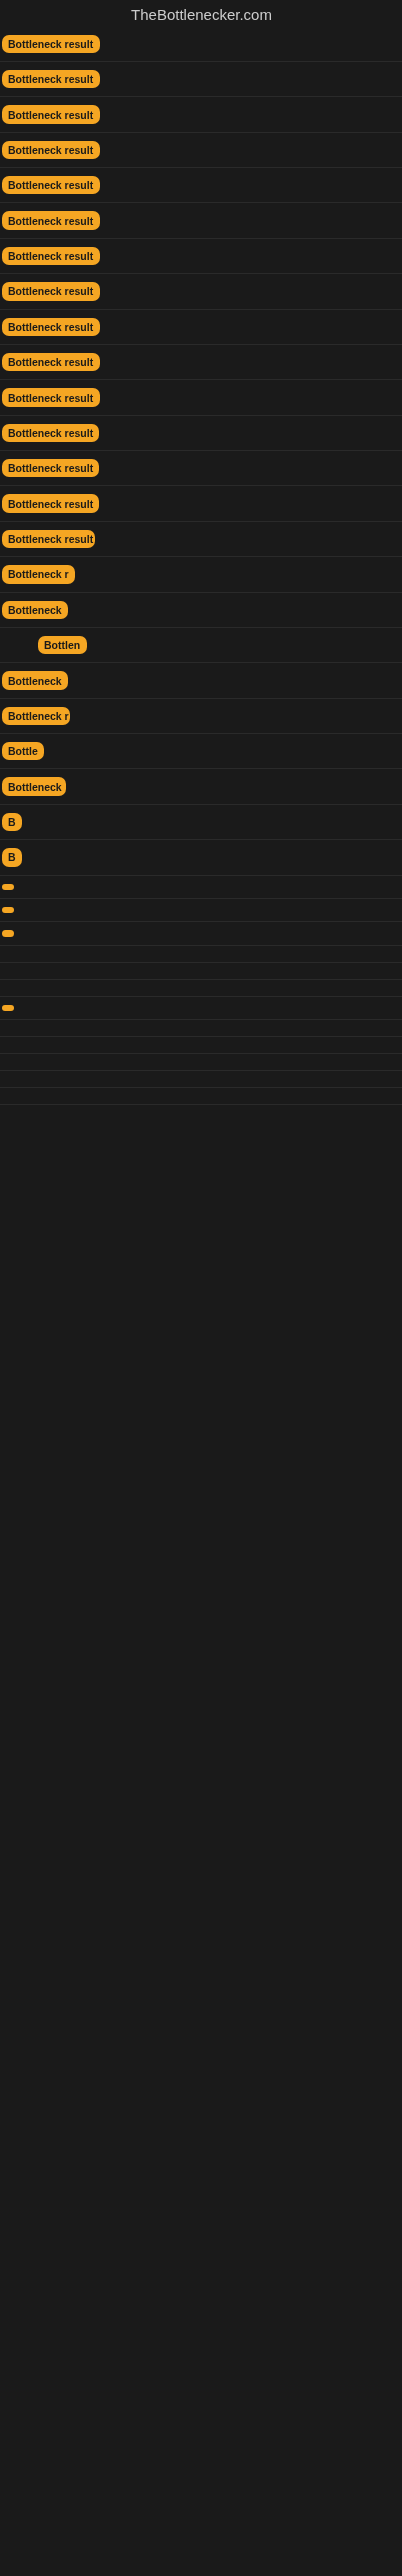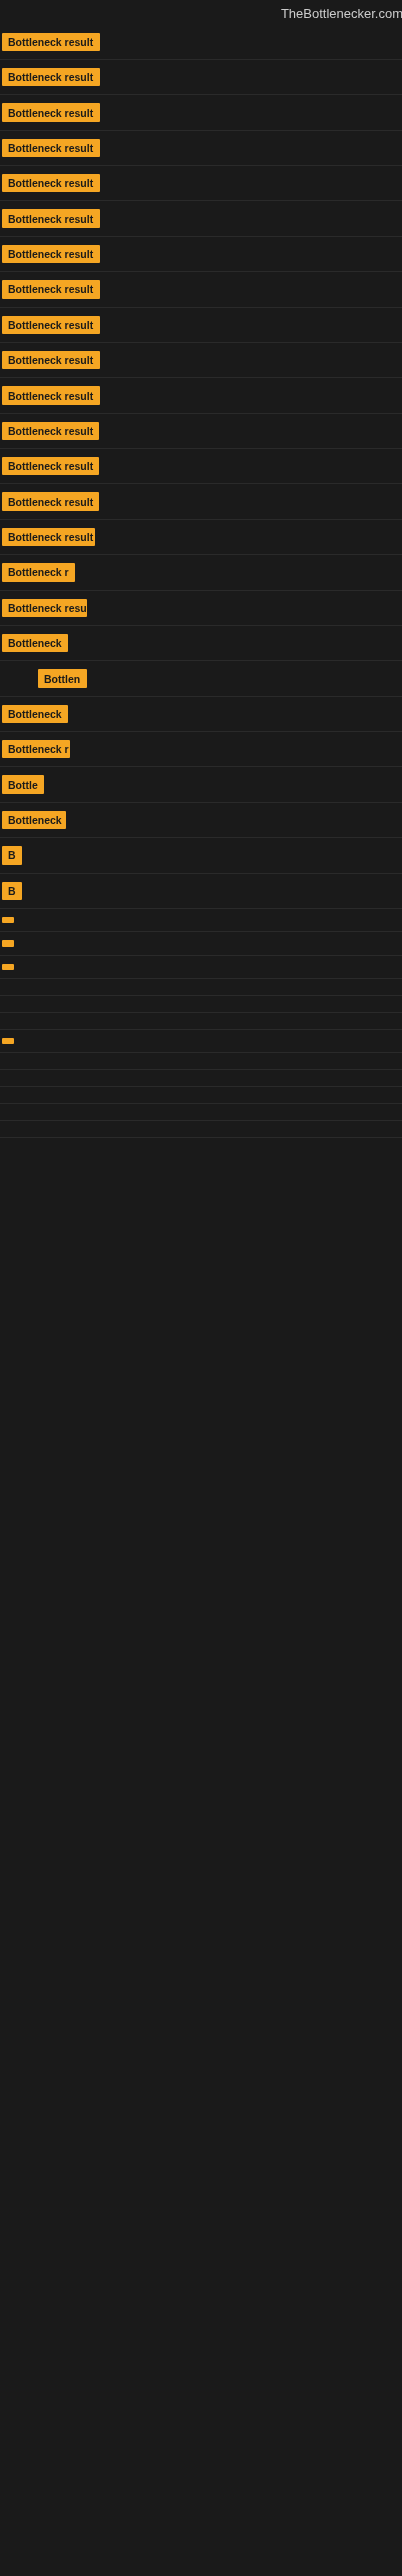--- a/index.html
+++ b/index.html
@@ -10,42 +10,42 @@
 
     body {
       width: 403px;
       min-height: 2576px;
       background-color: #1a1a1a;
       font-family: Arial, sans-serif;
       position: relative;
     }
 
     .site-title {
-      text-align: right;
+      text-align: center;
       color: #cccccc;
-      font-size: 13px;
+      font-size: 15px;
       padding: 6.4px 0 3.2px 0;
       font-weight: normal;
     }
 
     .bottleneck-row {
       display: flex;
       align-items: center;
       margin-bottom: 0;
       padding: 8px 0 8px 1.6px;
       border-bottom: 0.8px solid #2a2a2a;
     }
 
     .bottleneck-badge {
       background-color: #f5a623;
       color: #1a1a1a;
       font-size: 10.5px;
       font-weight: bold;
       padding: 3.2px 6.4px;
-      border-radius: 1px;
+      border-radius: 7px;
       white-space: nowrap;
       overflow: hidden;
       display: inline-block;
     }
 
     
     .row-1 .bottleneck-badge { max-width: 105px; }
     .row-2 .bottleneck-badge { max-width: 105px; }
     .row-3 .bottleneck-badge { max-width: 105px; }
     .row-4 .bottleneck-badge { max-width: 105px; }
@@ -124,23 +124,20 @@
       </div>
       <div class="bottleneck-row row-14">
         <span class="bottleneck-badge">Bottleneck result</span>
       </div>
       <div class="bottleneck-row row-15">
         <span class="bottleneck-badge">Bottleneck result</span>
       </div>
       <div class="bottleneck-row row-16">
         <span class="bottleneck-badge">Bottleneck r</span>
       </div>
-      <div class="bottleneck-row row-17">
-        <span class="bottleneck-badge">Bottleneck resu</span>
-      </div>
       <div class="bottleneck-row row-18">
         <span class="bottleneck-badge">Bottleneck</span>
       </div>
       <div class="bottleneck-row row-19">
         <span class="bottleneck-badge">Bottlen</span>
       </div>
       <div class="bottleneck-row row-20">
         <span class="bottleneck-badge">Bottleneck</span>
       </div>
       <div class="bottleneck-row row-22">

